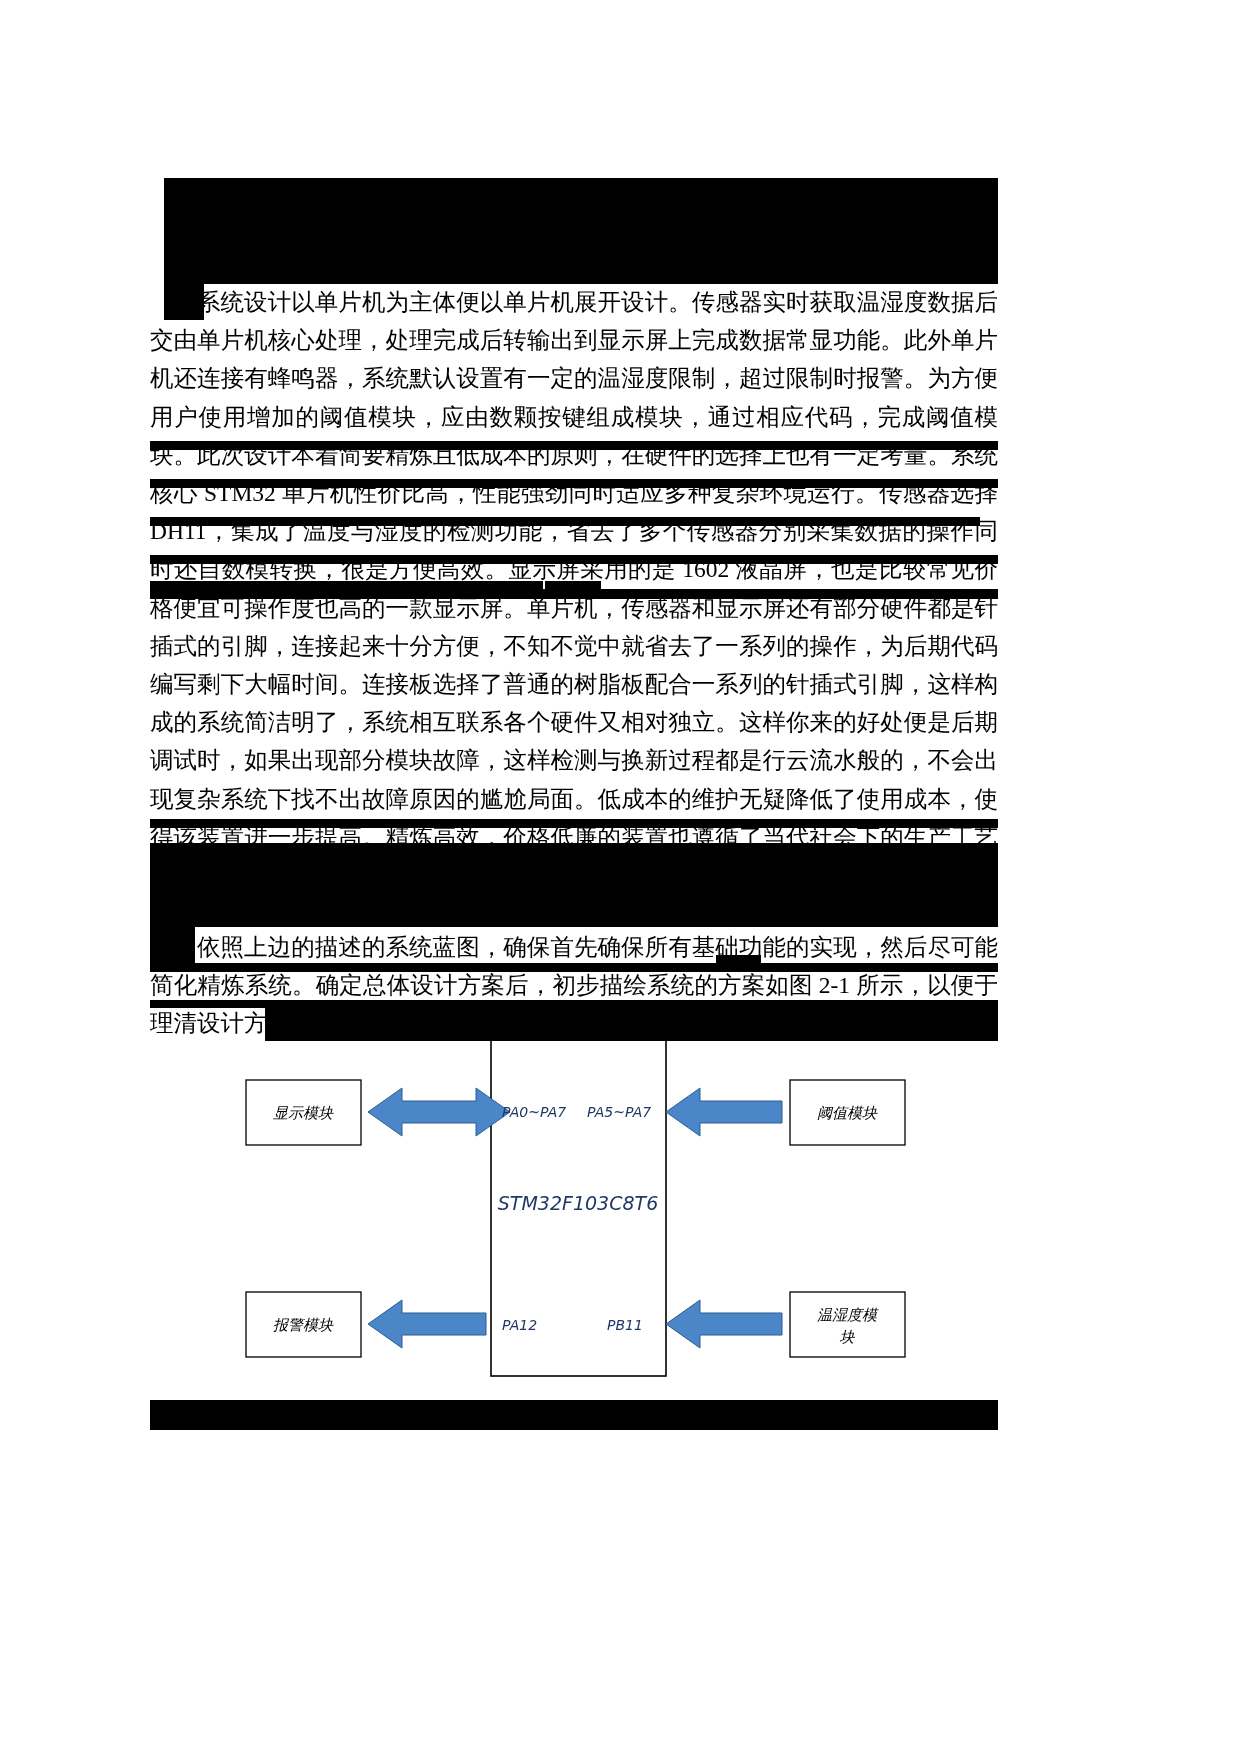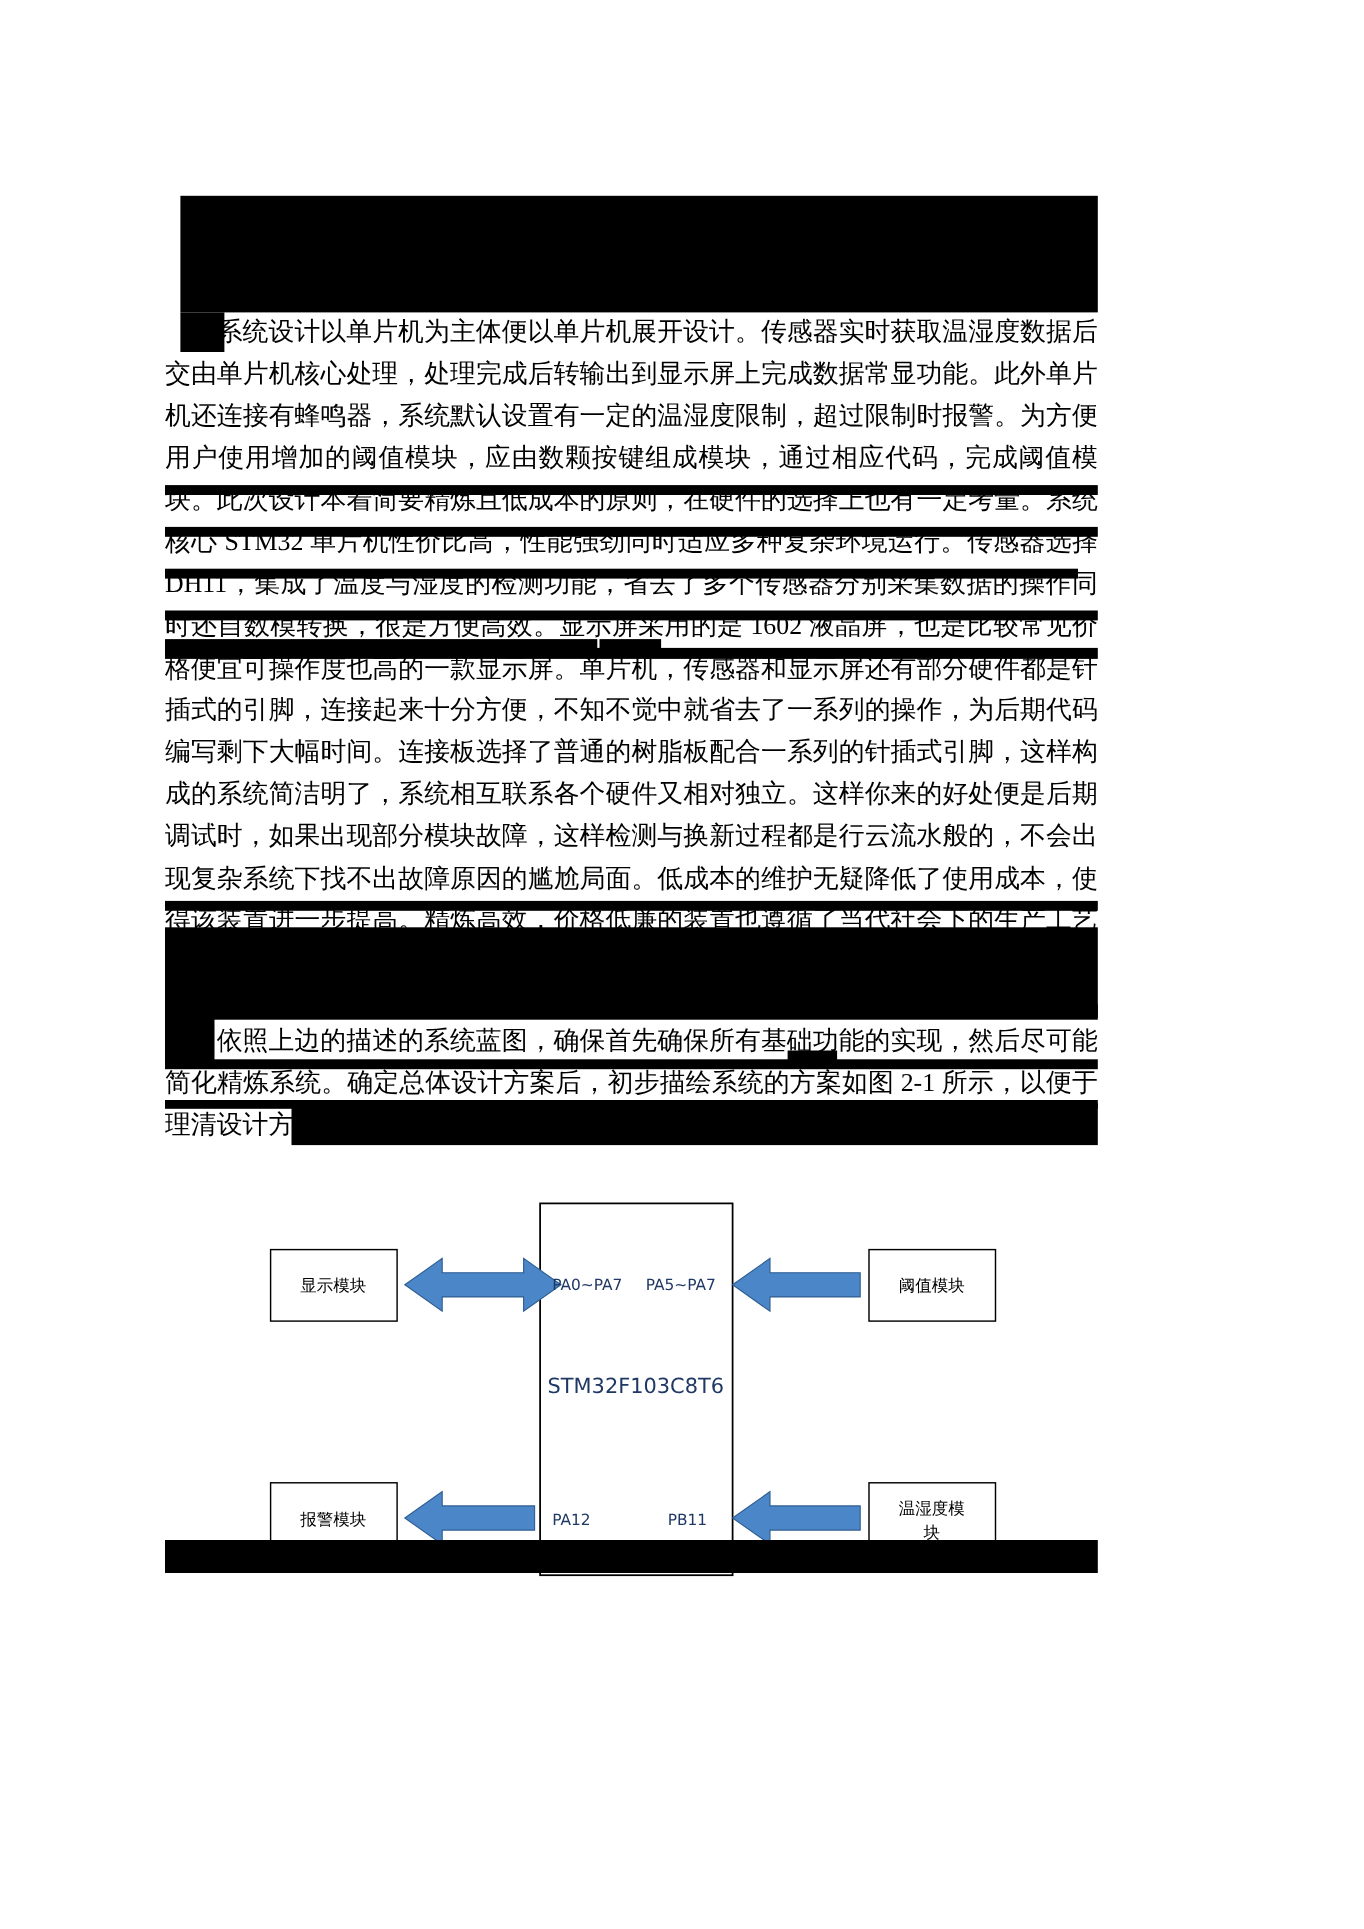--- a/index.html
+++ b/index.html
@@ -55,24 +55,25 @@
     text-align: justify;
     z-index: 2;
     font-family: "Liberation Serif", "DejaVu Serif", serif;
   }
   .para2 p { margin: 0; text-indent: 2em; }
 
   
   .diagram {
     position: absolute;
     left: 150px;
-    top: 1086px;
+    top: 1030px;
     width: 848px;
     height: 360px;
     z-index: 3;
+    font-style: italic;
   }
   .diagram svg { display: block; }
 
   .blk-label {
     font-family: "DejaVu Sans", "Liberation Sans", sans-serif;
     font-size: 15px;
     fill: #000000;
   }
   .pin-label {
     font-family: "DejaVu Sans", "Liberation Sans", sans-serif;

